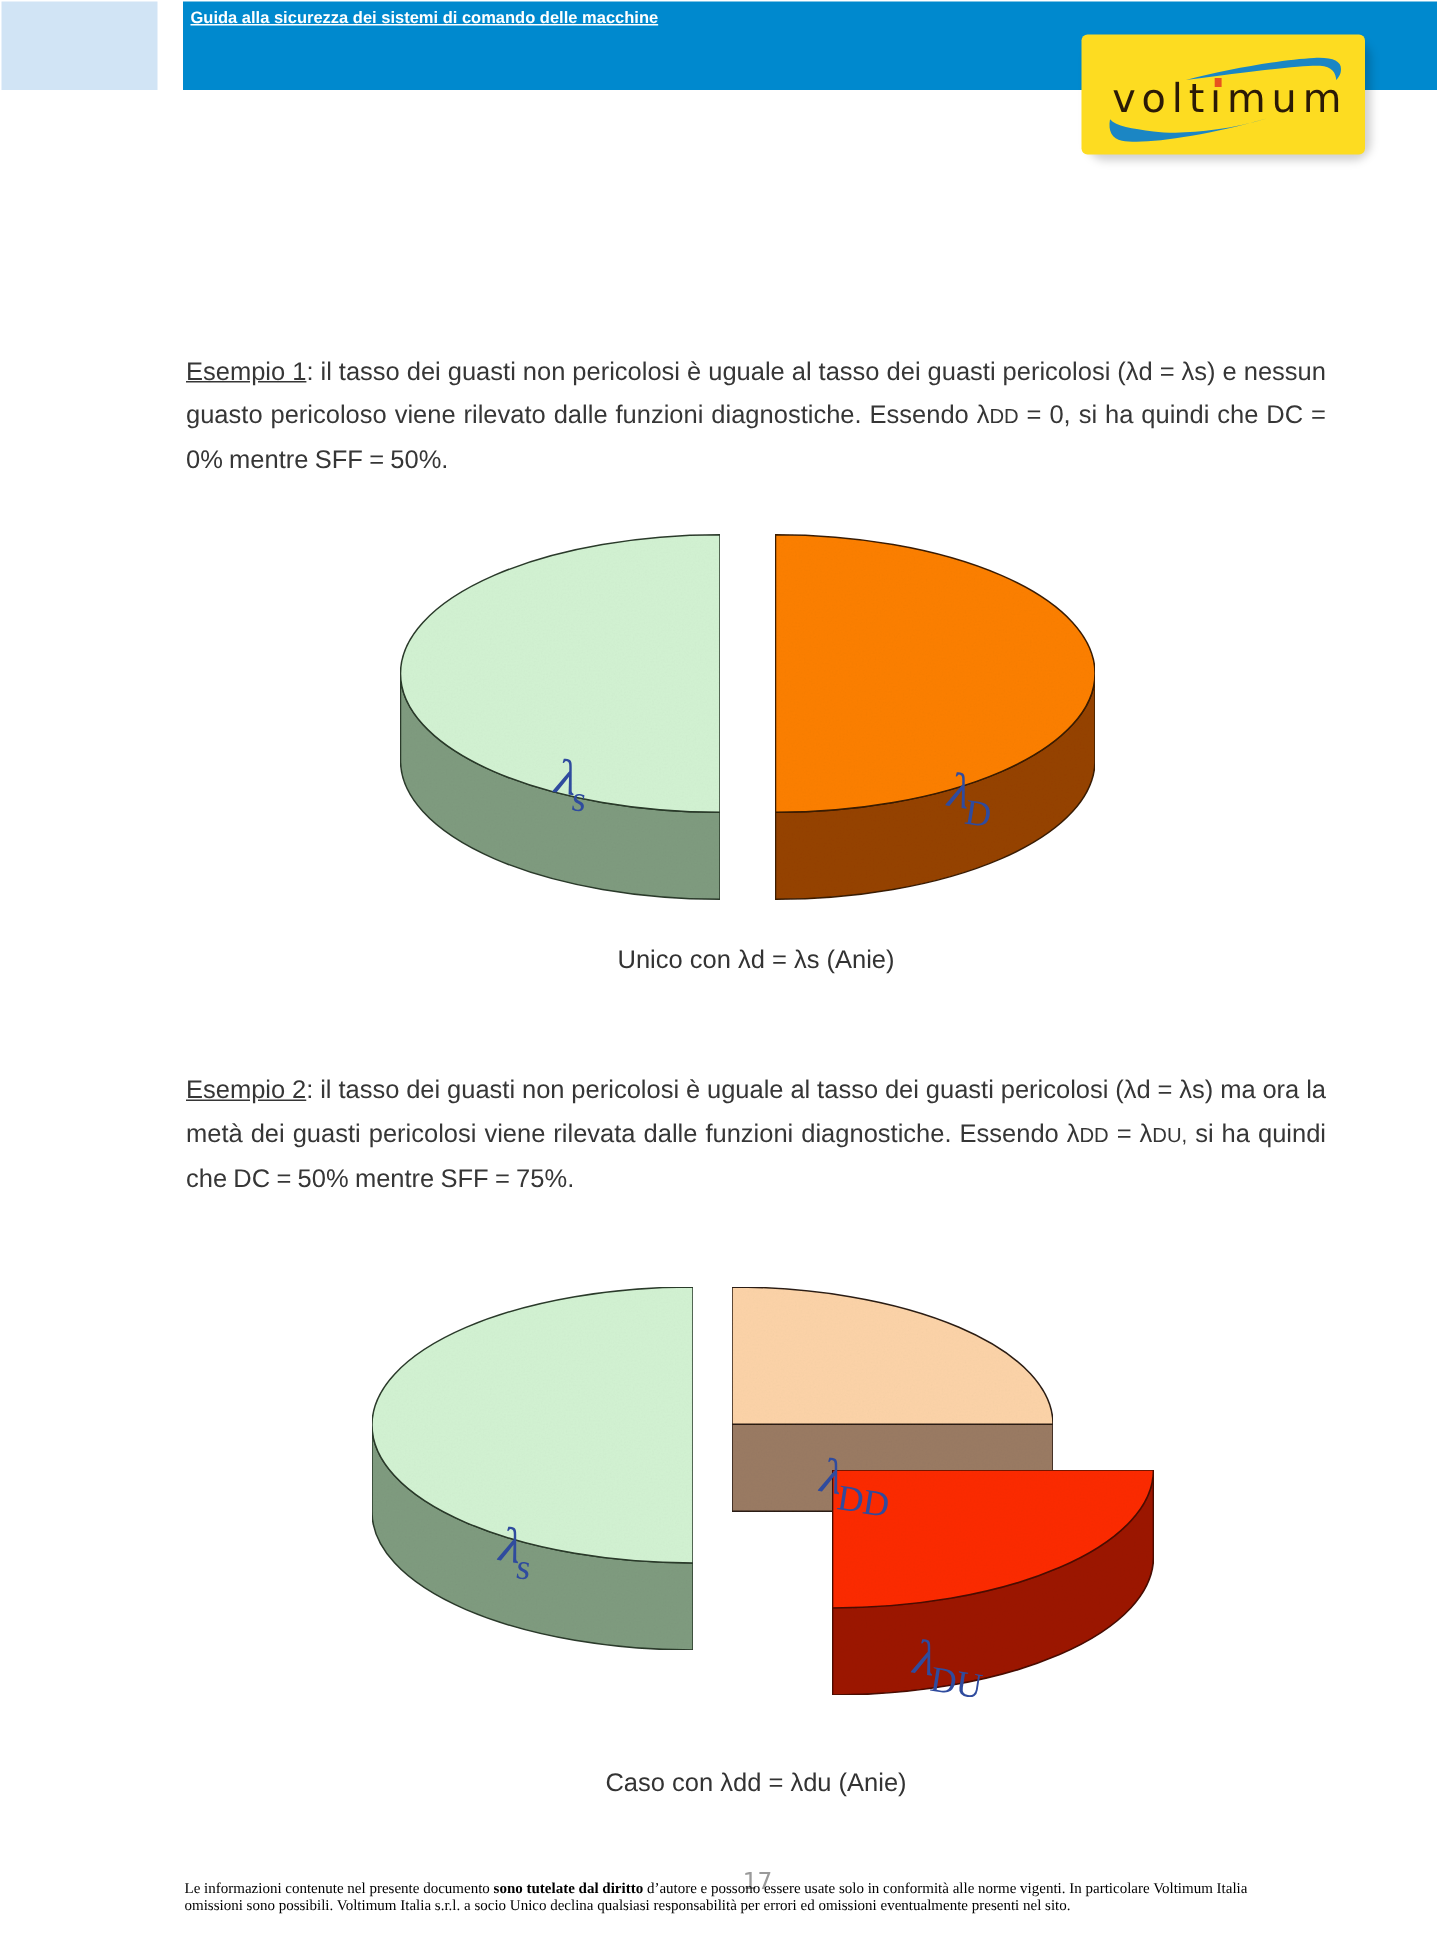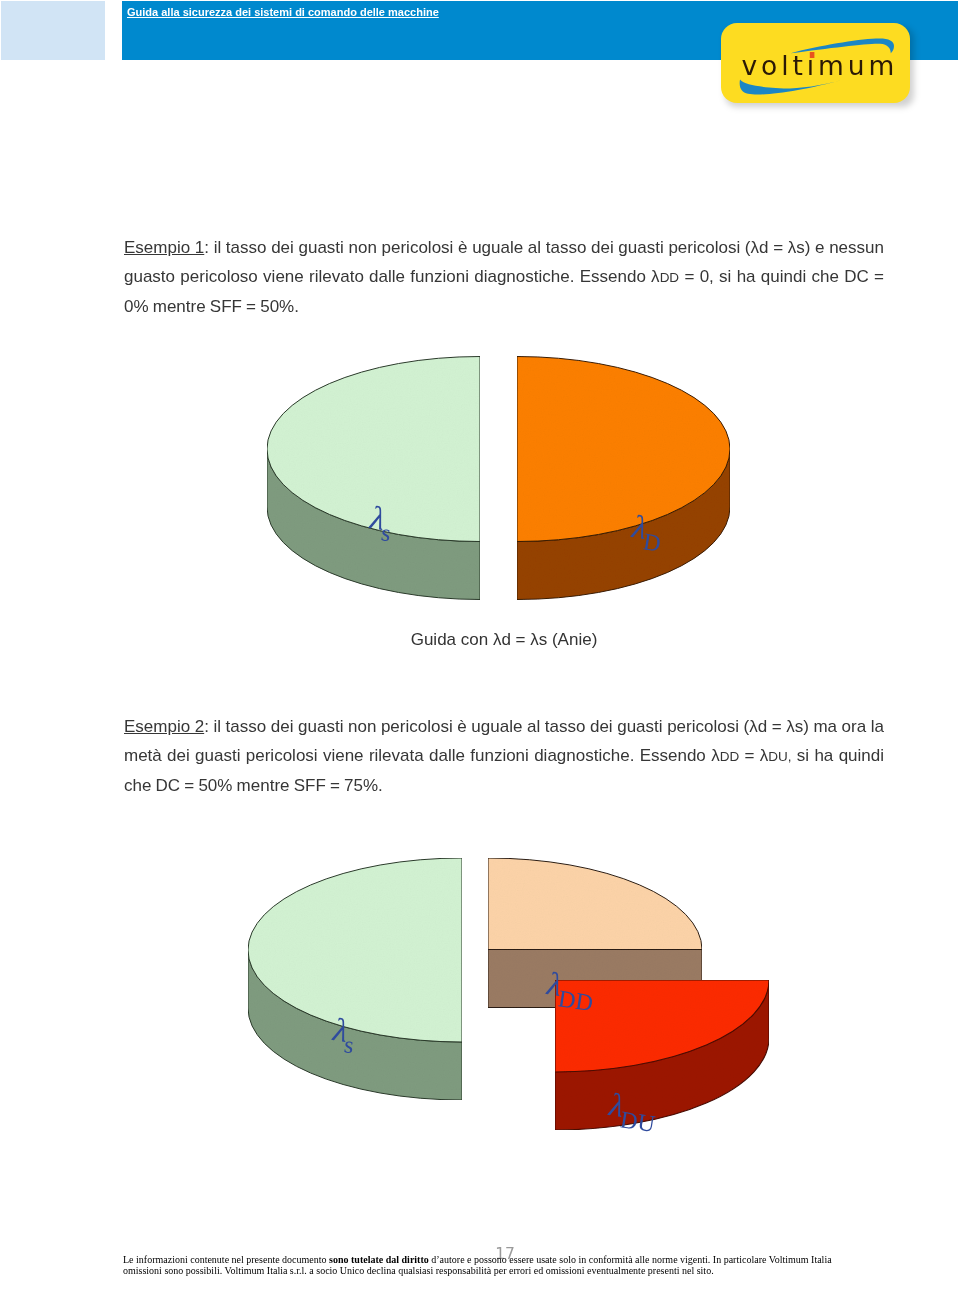--- a/index.html
+++ b/index.html
@@ -5,21 +5,21 @@
   html,body{margin:0;padding:0;background:#fff;}
   body{width:960px;height:1301px;font-family:"Liberation Sans",sans-serif;position:relative;overflow:hidden;}
   .page{position:absolute;left:0;top:0;width:960px;height:1301px;}
 
   
   .hdr-lightbox{position:absolute;left:1px;top:1px;width:104px;height:59px;background:#d1e4f5;}
   .hdr-bluebar{position:absolute;left:122px;top:1px;width:836px;height:59px;background:#0089ce;}
   .hdr-title{position:absolute;left:127px;top:6px;font-size:11px;font-weight:bold;color:#fff;white-space:nowrap;text-decoration:underline;}
 
   .logo-shadow{position:absolute;left:725px;top:27px;width:189px;height:80px;background:rgba(0,0,0,0.18);border-radius:12px;filter:blur(3px);}
-  .logo{position:absolute;left:721px;top:23px;width:189px;height:80px;background:#fddc21;border-radius:16px;overflow:hidden;}
+  .logo{position:absolute;left:721px;top:23px;width:189px;height:80px;background:#fddc21;border-radius:4px;overflow:hidden;}
   .logo svg{position:absolute;left:0;top:0;}
 
   
   .para{position:absolute;color:#363636;font-size:17px;line-height:29.2px;text-align:justify;word-spacing:-0.55px;}
   .u{text-decoration:underline;}
   .sm{font-size:13.5px;}
 
   .caption{position:absolute;color:#333;font-size:17px;text-align:center;}
 
   .pielbl{font-family:"Liberation Serif",serif;font-size:33px;font-style:italic;fill:#2f4b9e;}
@@ -79,21 +79,21 @@
         <text class="pielbl" x="0" y="0">λ</text>
         <text class="piesub" x="13" y="10">s</text>
       </g>
     <g transform="translate(391,197) rotate(9)">
         <text class="pielbl" x="0" y="0">λ</text>
         <text class="piesub" x="13" y="10">D</text>
       </g>
   </svg>
 
   <div class="caption" style="left:304px;top:630px;width:400px;">
-    <span>Guida con λd = λs  (Anie)</span>
+    <span>Unico con λd = λs  (Anie)</span>
   </div>
 
   <div class="para" style="left:124px;top:712px;width:760px;">
     <span class="u">Esempio 2</span><span>: il tasso dei guasti non pericolosi è uguale al tasso dei guasti pericolosi (λd = λs) ma ora la metà dei guasti pericolosi viene rilevata dalle funzioni diagnostiche. Essendo λ</span><span class="sm">DD</span><span> = λ</span><span class="sm">DU,</span><span> si ha quindi che DC = 50% mentre SFF = 75%.</span>
   </div>
 
   <svg class="chart" style="position:absolute;left:240px;top:840px;" width="560" height="300" viewBox="0 0 560 300">
     <defs>
       <filter id="pieNoise2" x="0%" y="0%" width="100%" height="100%">
         <feTurbulence type="fractalNoise" baseFrequency="0.85" numOctaves="3" seed="7" result="n"></feTurbulence>
@@ -125,20 +125,23 @@
     <g transform="translate(306,154) rotate(9)">
         <text class="pielbl" x="0" y="0">λ</text>
         <text class="piesub" x="13" y="10">DD</text>
       </g>
     <g transform="translate(368,275) rotate(9)">
         <text class="pielbl" x="0" y="0">λ</text>
         <text class="piesub" x="13" y="10">DU</text>
       </g>
   </svg>
 
+  <div class="caption" style="left:304px;top:1179px;width:400px;">
+    <span>Caso con λdd = λdu  (Anie)</span>
+  </div>
 
   <div class="pagenum" style="left:465px;top:1247px;width:80px;">17</div>
   <div class="foot" style="left:123px;top:1254px;width:760px;">
     <div><span>Le informazioni contenute nel presente documento </span><b>sono tutelate dal diritto</b><span> d’autore e possono essere usate solo in conformità alle norme vigenti. In particolare Voltimum Italia</span></div>
     <div>omissioni sono possibili. Voltimum Italia s.r.l. a socio Unico declina qualsiasi responsabilità per errori ed omissioni eventualmente presenti nel sito.</div>
   </div>
 
 </div>
 
 </body></html>

